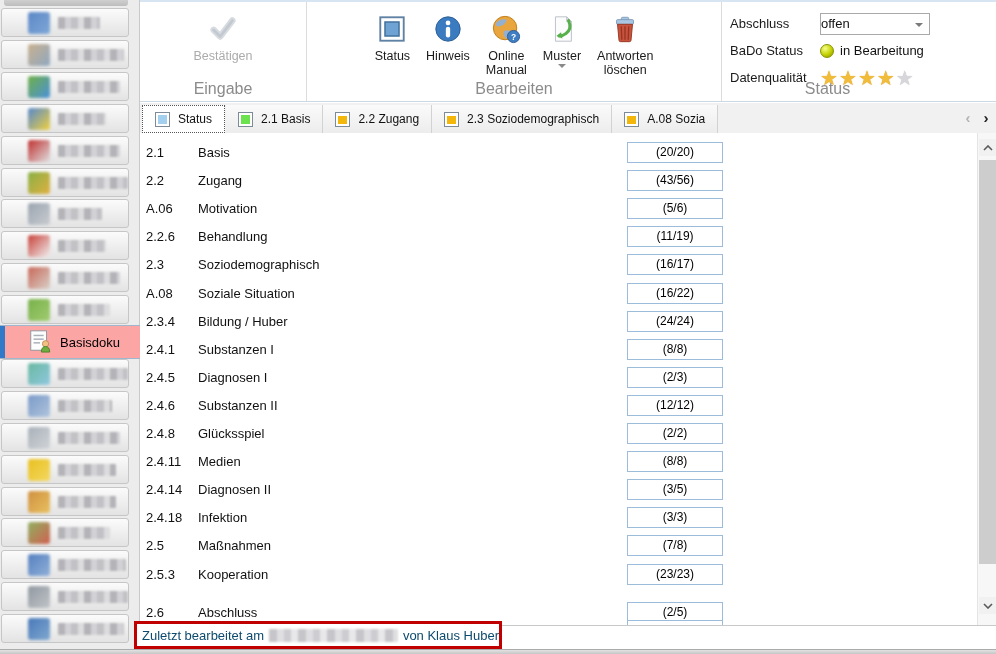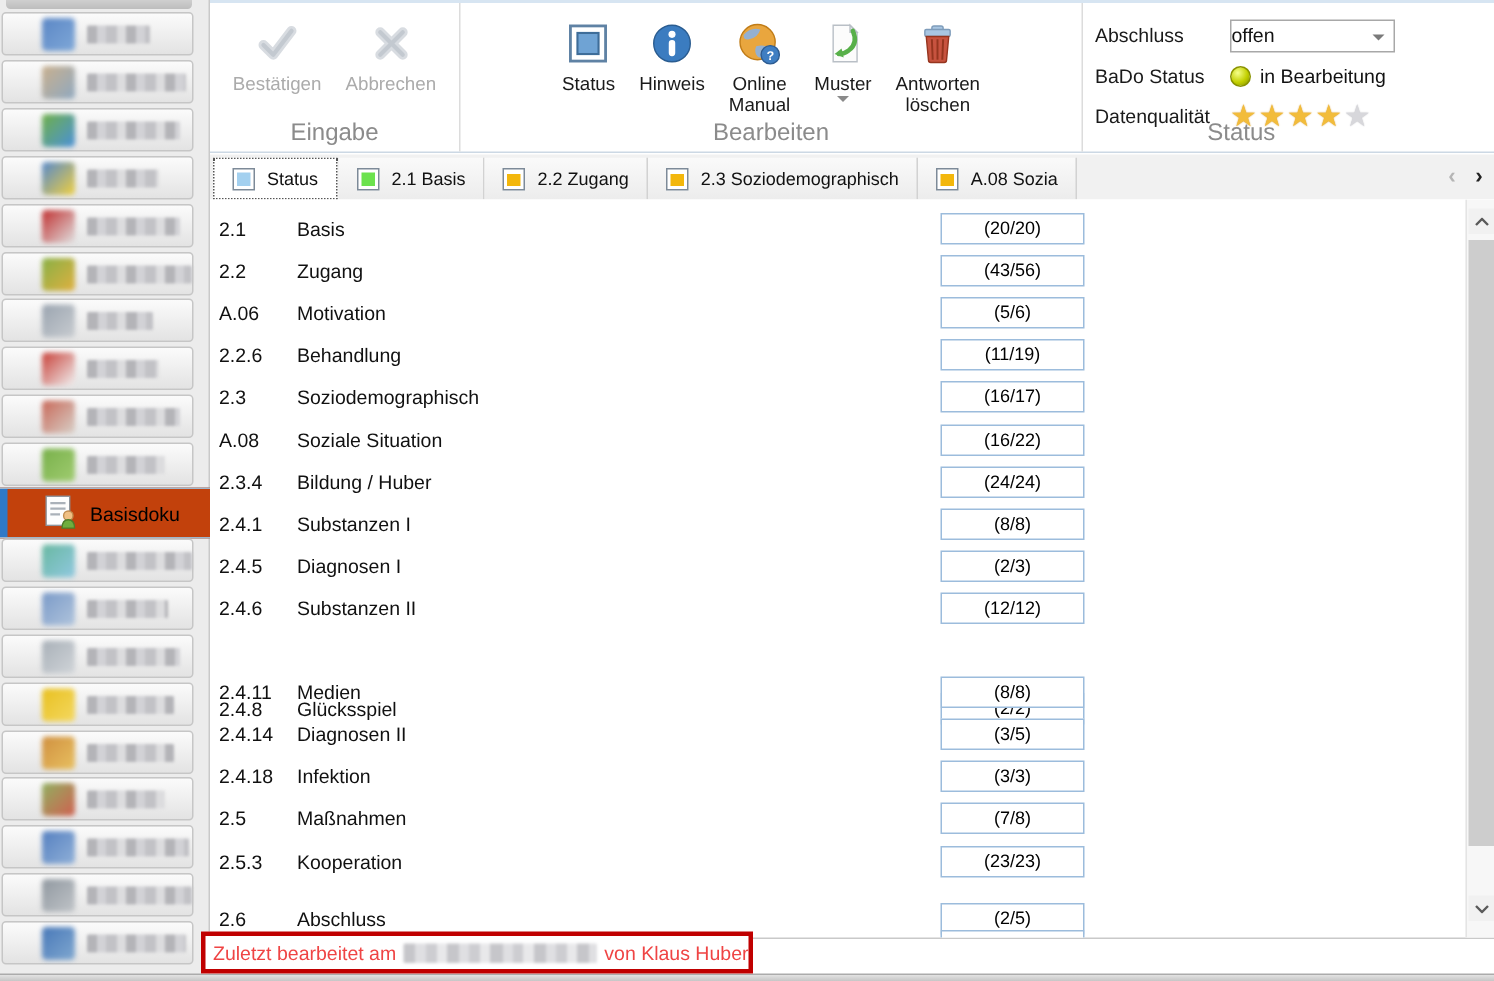--- a/index.html
+++ b/index.html
@@ -4,21 +4,21 @@
 <style>
   * { margin:0; padding:0; box-sizing:border-box; }
   html,body { width:996px; height:654px; overflow:hidden; }
   body { font-family:"Liberation Sans","DejaVu Sans",sans-serif; font-size:13px; color:#111; background:#fff; }
   .app { position:relative; width:996px; height:654px; background:#fff; overflow:hidden; }
 
   
   .sidebar { position:absolute; left:0; top:0; width:140px; height:654px; background:#ececec; border-right:1px solid #c9c9c9; }
   .sb-topstrip { position:absolute; left:4px; top:0; width:124px; height:6px; background:linear-gradient(#cfcfcf,#bdbdbd); border-radius:0 0 3px 3px; }
   .sb-item { position:absolute; left:1px; width:128px; height:29px; background:linear-gradient(#fbfbfb,#e3e3e3); border:1px solid #c6c6c6; border-radius:3px; display:flex; align-items:center; padding-left:26px; gap:8px; }
-  .sb-item.active { left:0; width:140px; height:34px; background:#c2410c; border:1px solid #9fb6cc; border-left:none; border-right:none; border-radius:0; padding-left:28px; }
+  .sb-item.active { left:0; width:140px; height:34px; background:#fca5a5; border:1px solid #9fb6cc; border-left:none; border-right:none; border-radius:0; padding-left:28px; }
   .sb-item.active .abar { position:absolute; left:0; top:0; bottom:0; width:5px; background:#2f79c8; }
   .sb-icon-blur { width:22px; height:22px; border-radius:3px; filter:blur(1.6px); flex:none; }
   .sb-blob { height:12px; border-radius:1px; filter:blur(1.1px);
     background:repeating-linear-gradient(90deg,#b4b4b8 0 7px,#d2d2d6 7px 13px,#c2c2c6 13px 20px,#dcdcde 20px 26px); }
   .sb-label { font-size:13px; color:#000; white-space:nowrap; }
 
   
   .toolbar { position:absolute; left:140px; top:0; width:856px; height:102px; background:#fff; border-top:2px solid #d7e5f2; border-bottom:1px solid #ccd8e4; display:flex; }
   .tgroup { position:relative; height:100%; flex:none; display:flex; justify-content:center; align-items:flex-start; padding-top:8px; gap:4px; }
   .tgroup + .tgroup { border-left:1px solid #dcdcdc; }
@@ -61,21 +61,21 @@
   .bar .btxt { position:absolute; inset:0; text-align:center; line-height:19px; font-size:12px; color:#000; }
 
   
   .vscroll { position:absolute; right:0; top:0; width:19px; height:493px; background:#f7f7f7; border-left:1px solid #e4e4e4; }
   .vs-btn { position:absolute; left:1px; width:17px; height:17px; background:#f1f1f1; display:flex; align-items:center; justify-content:center; }
   .vs-up { top:6px; } .vs-down { top:464px; }
   .vs-thumb { position:absolute; left:1px; top:27px; width:17px; height:404px; background:#cdcdcd; }
 
   
   .statusbar { position:absolute; left:140px; top:626px; width:856px; height:23px; background:#fff; }
-  .lastedit { position:absolute; left:134px; top:621px; width:368px; height:28px; border:3px solid #c00000; background:#fff; display:flex; align-items:center; gap:5px; padding-left:5px; font-size:13px; color:#ef4444; white-space:nowrap; z-index:6; }
+  .lastedit { position:absolute; left:134px; top:621px; width:368px; height:28px; border:3px solid #c00000; background:#fff; display:flex; align-items:center; gap:5px; padding-left:5px; font-size:13px; color:#0c4a6e; white-space:nowrap; z-index:6; }
   .redact { display:inline-block; width:146px; height:13px; border-radius:1px; filter:blur(1px);
     background:repeating-linear-gradient(90deg,#c6c6ca 0 8px,#dfdfe2 8px 15px,#cdcdd1 15px 22px,#e8e8ea 22px 29px); }
   .bottomstrip { position:absolute; left:0; top:649px; width:996px; height:5px; background:linear-gradient(#e2e2e2,#c6c6c6); border-top:1px solid #ababab; }
 </style>
 </head>
 <body>
 
 <div class="app">
 
   <aside class="sidebar">
@@ -177,35 +177,20 @@
   <div class="toolbar" id="toolbar">
       <div class="tgroup" style="width: 166px;">
         <div class="tbtn disabled">
           <span class="ticon">
             <svg viewBox="0 0 32 32" width="30" height="30">
               <path d="M6 17 L13 24 L26 7" fill="none" stroke="#d8dce1" stroke-width="7" stroke-linecap="round" stroke-linejoin="round"></path>
               <path d="M6 17 L13 24 L26 7" fill="none" stroke="#c3c9d0" stroke-width="3" stroke-linecap="round" stroke-linejoin="round"></path>
             </svg>
           </span>
           <span class="tlabel">Bestätigen</span>
-        </div>
-        <div class="tbtn disabled">
-          <span class="ticon">
-            <svg viewBox="0 0 32 32" width="30" height="30">
-              <g stroke="#d8dce1" stroke-width="7" stroke-linecap="round">
-                <line x1="8" y1="8" x2="24" y2="24"></line>
-                <line x1="24" y1="8" x2="8" y2="24"></line>
-              </g>
-              <g stroke="#c3c9d0" stroke-width="3" stroke-linecap="round">
-                <line x1="8" y1="8" x2="24" y2="24"></line>
-                <line x1="24" y1="8" x2="8" y2="24"></line>
-              </g>
-            </svg>
-          </span>
-          <span class="tlabel">Abbrechen</span>
         </div>
         <div class="tcaption">Eingabe</div>
       </div>
       <div class="tgroup" style="width: 415px;">
         <div class="tbtn">
           <span class="ticon">
             <svg viewBox="0 0 32 32" width="30" height="30">
               <rect x="3.5" y="3.5" width="25" height="25" fill="#fff" stroke="#5f82a4" stroke-width="2"></rect>
               <rect x="8.5" y="8.5" width="15" height="15" fill="#6fa3d4" stroke="#3e6d99" stroke-width="1.5"></rect>
             </svg>
@@ -374,21 +359,21 @@
         <div class="row" style="top: 234px;">
           <span class="code">2.4.5</span>
           <span class="name">Diagnosen I</span>
           <span class="bar"><span class="fill" style="width:67%;background:linear-gradient(90deg,#f6b406,#ecd800);"></span><span class="btxt">(2/3)</span></span>
         </div>
         <div class="row" style="top: 262px;">
           <span class="code">2.4.6</span>
           <span class="name">Substanzen II</span>
           <span class="bar"><span class="fill" style="width:100%;background:linear-gradient(90deg,#eef000,#a2f000);"></span><span class="btxt">(12/12)</span></span>
         </div>
-        <div class="row" style="top: 290px; margin-top: 39px;">
+        <div class="row" style="top: 290px;">
           <span class="code">2.4.8</span>
           <span class="name">Glücksspiel</span>
           <span class="bar"><span class="fill" style="width:100%;background:linear-gradient(90deg,#eef000,#a2f000);"></span><span class="btxt">(2/2)</span></span>
         </div>
         <div class="row" style="top: 318px;">
           <span class="code">2.4.11</span>
           <span class="name">Medien</span>
           <span class="bar"><span class="fill" style="width:100%;background:linear-gradient(90deg,#eef000,#a2f000);"></span><span class="btxt">(8/8)</span></span>
         </div>
         <div class="row" style="top: 346px;">

